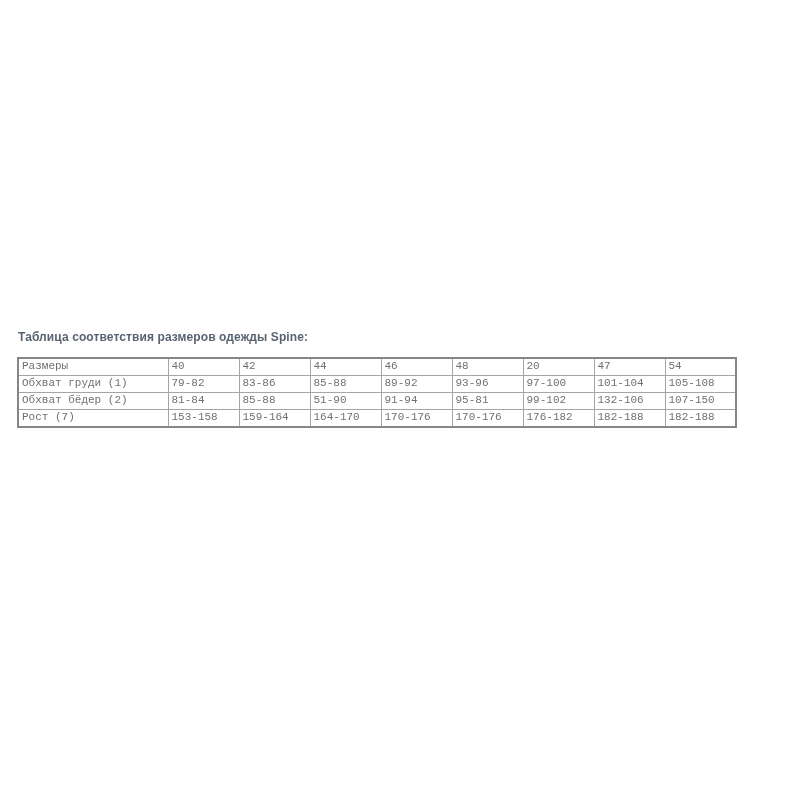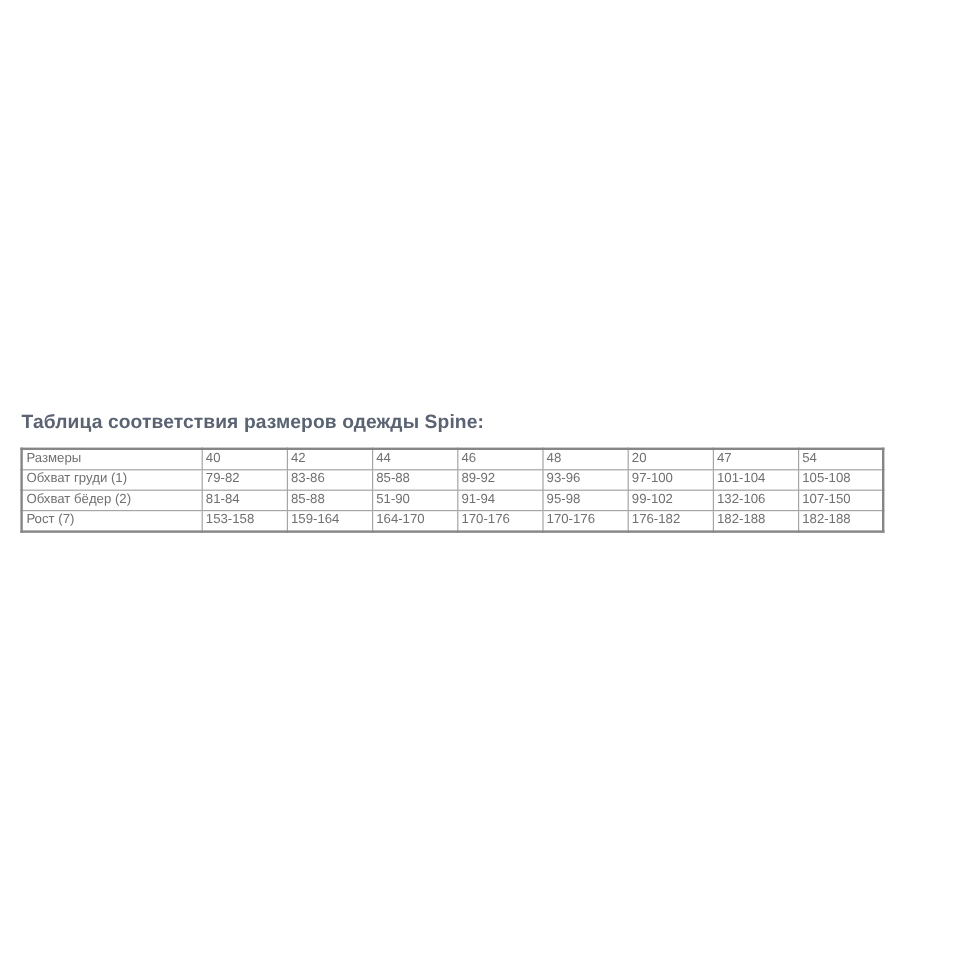--- a/index.html
+++ b/index.html
@@ -14,32 +14,33 @@
     font-family: "Liberation Sans", "DejaVu Sans", sans-serif;
     overflow: hidden;
   }
   .content {
     position: absolute;
     left: 17px;
     top: 330px;
     width: 719px;
   }
   .page-title {
-    font-size: 16px;
+    font-size: 12px;
     font-weight: bold;
     color: #5a6372;
     line-height: 14px;
-    margin: 16px 0 13px 1px;
+    margin: 0 0 13px 1px;
     letter-spacing: 0.1px;
   }
   table.size-table {
     border-collapse: collapse;
     width: 719px;
     table-layout: fixed;
     border: 2px solid #868686;
+    font-family: Liberation Mono, monospace;
   }
   table.size-table td {
     border: 1px solid #a5a5a5;
     height: 15px;
     padding: 0 2px 1px 3px;
     font-size: 11px;
     line-height: 13px;
     color: #707070;
     text-align: left;
     vertical-align: middle;
@@ -89,21 +90,21 @@
           <td>97-100</td>
           <td>101-104</td>
           <td>105-108</td>
         </tr>
         <tr>
           <td>Обхват бёдер (2)</td>
           <td>81-84</td>
           <td>85-88</td>
           <td>51-90</td>
           <td>91-94</td>
-          <td>95-98</td>
+          <td>95-81</td>
           <td>99-102</td>
           <td>132-106</td>
           <td>107-150</td>
         </tr>
         <tr>
           <td>Рост (7)</td>
           <td>153-158</td>
           <td>159-164</td>
           <td>164-170</td>
           <td>170-176</td>

